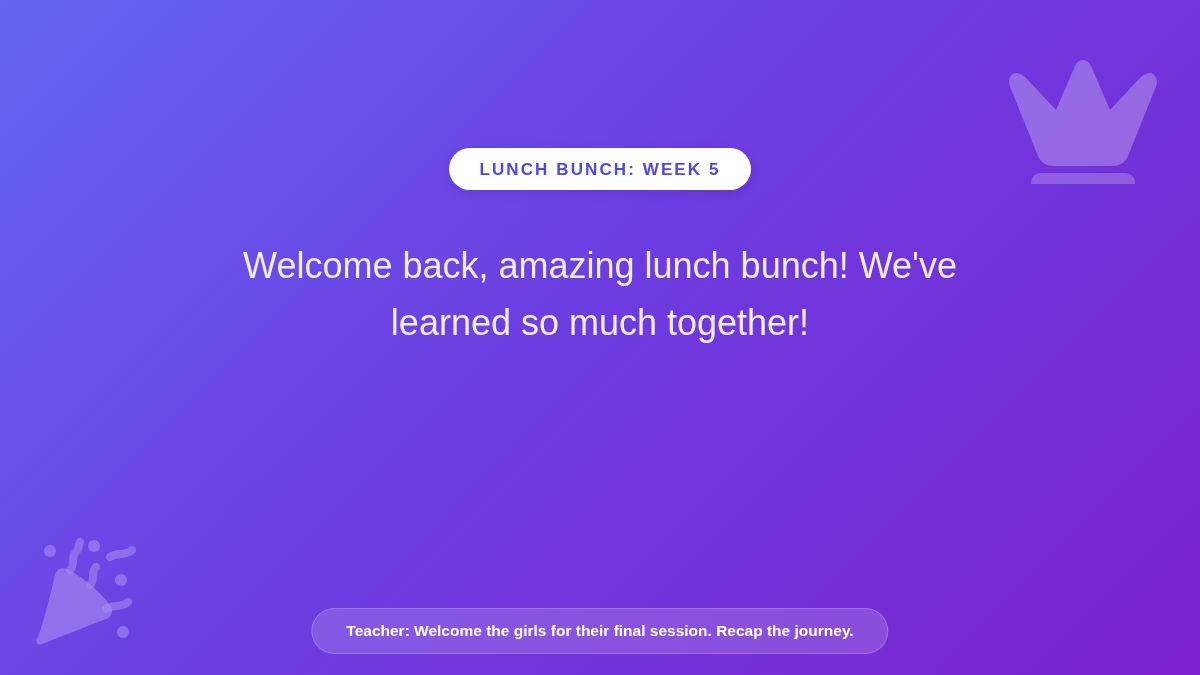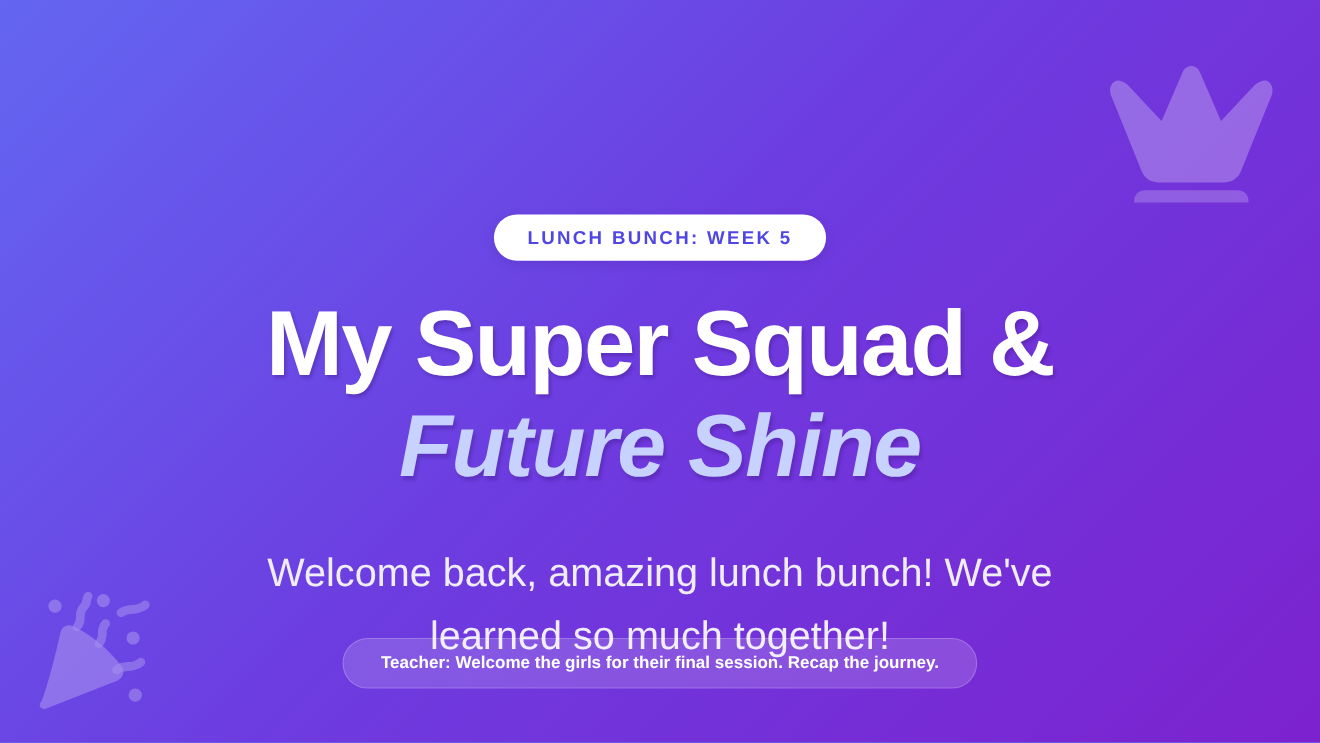--- a/index.html
+++ b/index.html
@@ -45,21 +45,20 @@
   }
   .confetti-icon svg { display: block; width: 100%; height: 100%; }
 
   
   .content {
     position: absolute;
     inset: 0;
     display: flex;
     flex-direction: column;
     align-items: center;
-    margin-top: 47px;
   }
 
   .badge {
     margin-top: 148px;
     background: #FFFFFF;
     color: #4F46E5;
     font-size: 17px;
     font-weight: bold;
     letter-spacing: 2.1px;
     line-height: 1;
@@ -102,21 +101,21 @@
     text-align: center;
     font-size: 36px;
     line-height: 1.58;
     color: #F0EDFB;
   }
 
   .teacher-note {
     position: absolute;
     left: 50%;
     transform: translateX(-50%);
-    top: 580px;
+    top: 608px;
     background: rgba(255, 255, 255, 0.155);
     border: 1px solid rgba(255, 255, 255, 0.20);
     border-radius: 999px;
     padding: 13px 34px;
     font-size: 15.5px;
     font-weight: bold;
     color: #FFFFFF;
     white-space: nowrap;
   }
 </style>
@@ -169,24 +168,20 @@
         <circle cx="93" cy="53" r="6"></circle>
         <circle cx="95" cy="105" r="6"></circle>
       </g>
     </svg>
   </div>
 
   <div class="content">
 
     <div class="badge">LUNCH BUNCH: WEEK 5</div>
 
-    <h1 class="headline">
-      <span class="headline-line1">My Super Squad &amp;</span>
-      <span class="headline-line2">Future Shine</span>
-    </h1>
 
     <p class="subtitle">Welcome back, amazing lunch bunch! We've learned so much together!</p>
 
   </div>
 
   <div class="teacher-note">Teacher: Welcome the girls for their final session. Recap the journey.</div>
 
 </div>
 
 </body></html>

